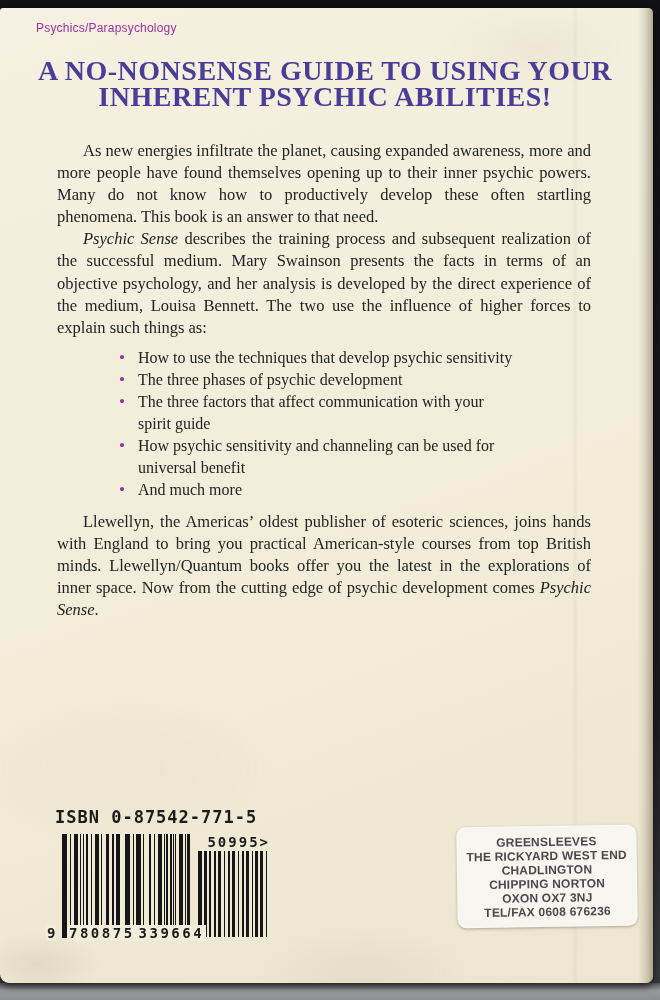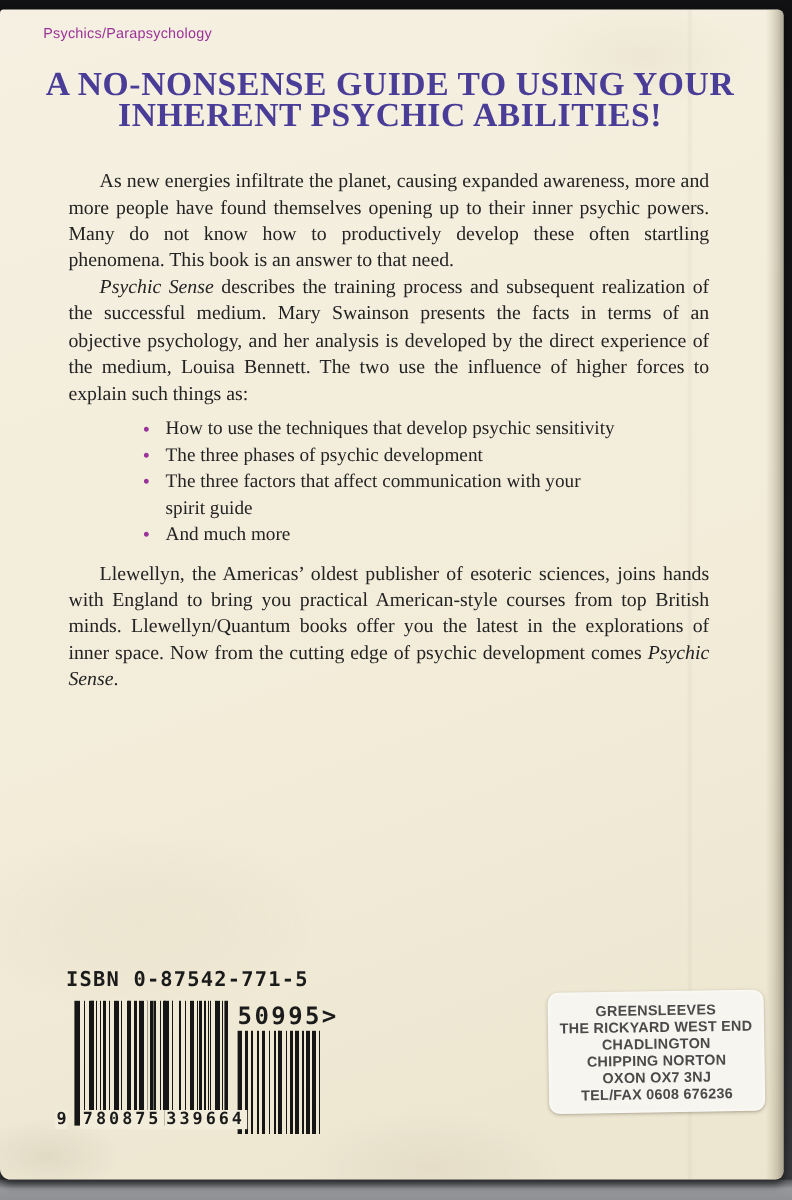--- a/index.html
+++ b/index.html
@@ -97,21 +97,21 @@
   .ean-digits {
     position:absolute; bottom:-3px; left:5px; right:5px;
     display:flex; justify-content:space-between;margin-top:12px;
   }
   .ean-digits span {
     font-family:"DejaVu Sans Mono", monospace; font-size:14px; font-weight:bold;
     letter-spacing:2.5px; color:#1b1b1b; background:#f2edda; padding:0 2px;
   }
   .supp { margin-left:8px; width:72px; }
   .supp-num {
-    font-family:"DejaVu Sans Mono", monospace; font-size:20px; font-weight:bold;
+    font-family:"DejaVu Sans Mono", monospace; font-size:14px; font-weight:bold;
     letter-spacing:2px; color:#1b1b1b; text-align:right; margin-bottom:1px;
   }
   .supp-bars {
     width:70px; height:86px;
     border-left:2px solid #161616;
     background-image:
       repeating-linear-gradient(90deg,#161616 0 2px,transparent 2px 4px,#161616 4px 7px,transparent 7px 10px,#161616 10px 11px,transparent 11px 14px),
       repeating-linear-gradient(90deg,transparent 0 9px,#161616 9px 10px,transparent 10px 23px);
   }
   
@@ -147,20 +147,22 @@
     <div class="copy">
       <p><span>As new energies infiltrate the planet, causing expanded awareness, more and more people have found themselves opening up to their inner psychic powers. Many do not know how to productively develop these often startling phenomena. This book is an answer to that need.</span></p>
 
       <p><span class="ital">Psychic Sense</span><span> describes the training process and subsequent realization of the successful medium. Mary Swainson presents the facts in terms of an objective psychology, and her analysis is developed by the direct experience of the medium, Louisa Bennett. The two use the influence of higher forces to explain such things as:</span></p>
 
       <ul class="points">
         <li><span class="bullet-text">How to use the techniques that develop psychic sensitivity</span></li>
         <li><span class="bullet-text">The three phases of psychic development</span></li>
         <li><span class="bullet-text">The three factors that affect communication with your
 spirit guide</span></li>
+        <li><span class="bullet-text">How psychic sensitivity and channeling can be used for
+universal benefit</span></li>
         <li><span class="bullet-text">And much more</span></li>
       </ul>
 
       <p><span>Llewellyn, the Americas’ oldest publisher of esoteric sciences, joins hands with England to bring you practical American-style courses from top British minds. Llewellyn/Quantum books offer you the latest in the explorations of inner space. Now from the cutting edge of psychic development comes </span><span class="ital">Psychic Sense</span><span>.</span></p>
     </div>
 
     <div class="isbn">ISBN 0-87542-771-5</div>
 
     <div class="codes">
       <div class="ean">

